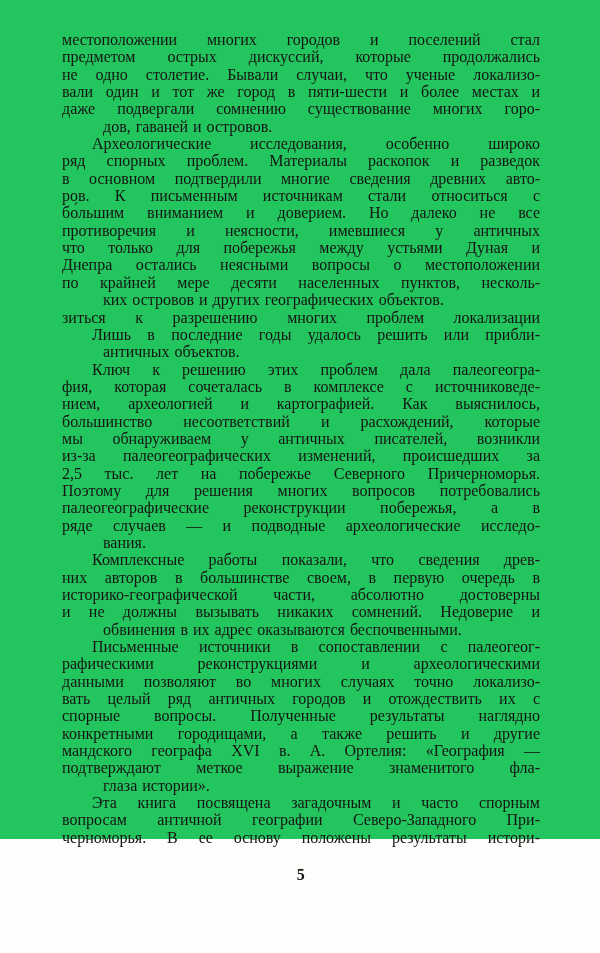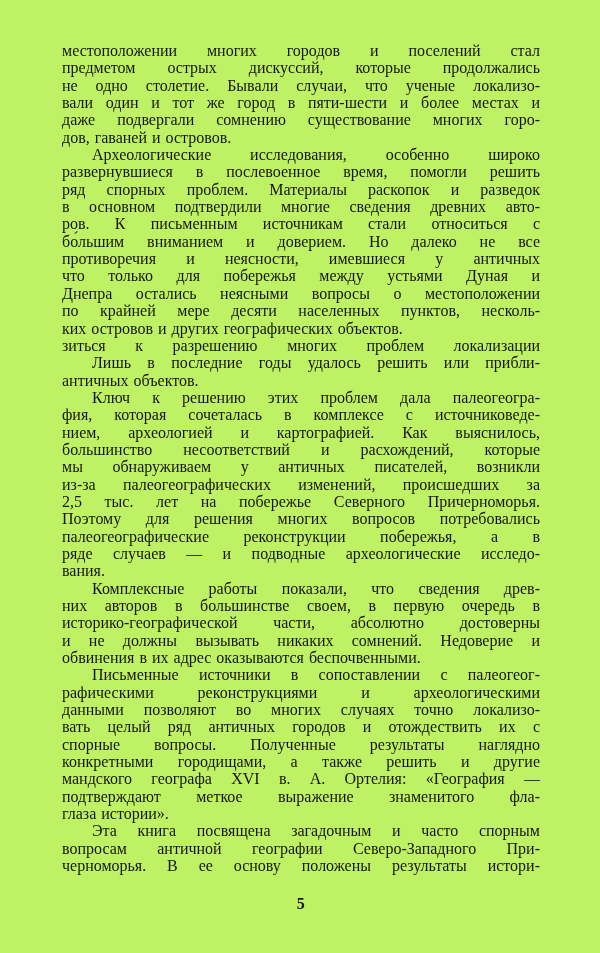--- a/index.html
+++ b/index.html
@@ -9,24 +9,24 @@
   body {
     width: 600px;
     height: 953px;
     background: #fdfdfc;
     overflow: hidden;
     font-family: "Liberation Serif", "DejaVu Serif", serif;
   }
   .page {
     position: relative;
     width: 600px;
-    height: 953px;
-    background: #bef264;
+    height: 839px;
+    background: #22c55e;
     box-sizing: border-box;
-    padding: 42px 60px 0 62px;
+    padding: 31px 60px 0 62px;
     color: #171513;
   }
   .text-block {
     width: 478px;
   }
   .para {
     margin: 0;
     padding: 0;
   }
   .line {
@@ -34,20 +34,21 @@
     line-height: 17.35px;
     white-space: normal;
     text-align: justify;
     text-align-last: justify;
     text-justify: inter-word;
     word-spacing: 1px;
     color: #171513;
   }
   .line.last-left {
     text-align-last: left;
+    margin-left: 41px;
   }
   .line.first-indent {
     padding-left: 30px;
   }
   .page-number {
     margin-top: 20px;
     text-align: center;
     font-size: 16px;
     font-weight: bold;
     letter-spacing: 0.5px;
@@ -62,21 +63,20 @@
       <div class="para">
         <div class="line">местоположении многих городов и поселений стал</div>
         <div class="line">предметом острых дискуссий, которые продолжались</div>
         <div class="line">не одно столетие. Бывали случаи, что ученые локализо-</div>
         <div class="line">вали один и тот же город в пяти-шести и более местах и</div>
         <div class="line">даже подвергали сомнению существование многих горо-</div>
         <div class="line last-left">дов, гаваней и островов.</div>
       </div>
       <div class="para">
         <div class="line first-indent">Археологические исследования, особенно широко</div>
-        <div class="line">развернувшиеся в послевоенное время, помогли решить</div>
         <div class="line">ряд спорных проблем. Материалы раскопок и разведок</div>
         <div class="line">в основном подтвердили многие сведения древних авто-</div>
         <div class="line">ров. К письменным источникам стали относиться с</div>
         <div class="line">бо́льшим вниманием и доверием. Но далеко не все</div>
         <div class="line">противоречия и неясности, имевшиеся у античных</div>
         <div class="line">что только для побережья между устьями Дуная и</div>
         <div class="line">Днепра остались неясными вопросы о местоположении</div>
         <div class="line">по крайней мере десяти населенных пунктов, несколь-</div>
         <div class="line last-left">ких островов и других географических объектов.</div>
       </div>

